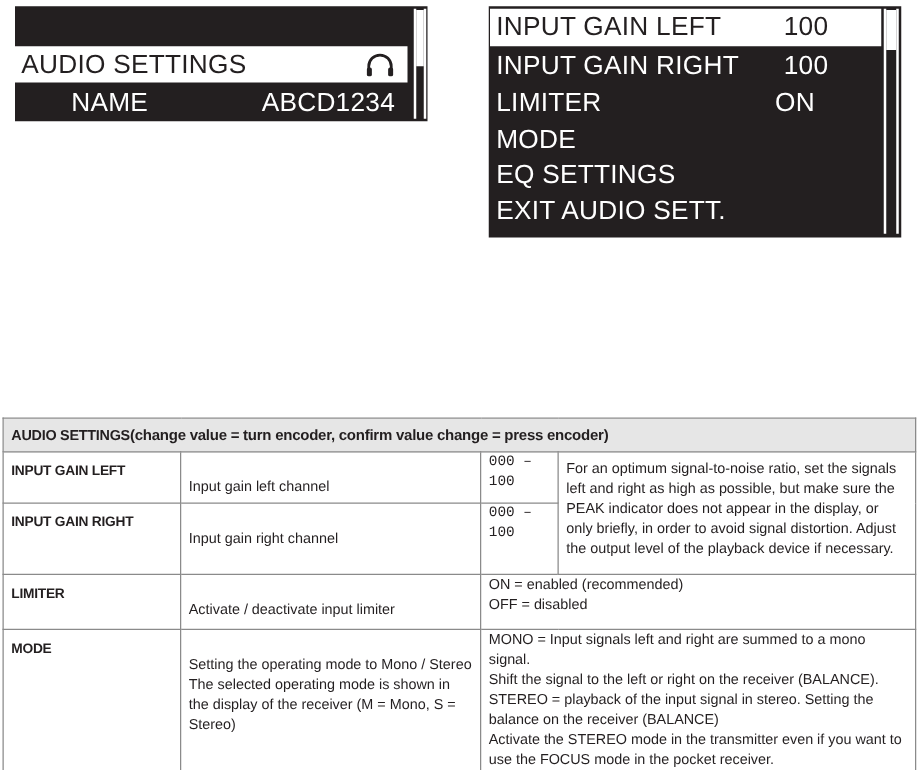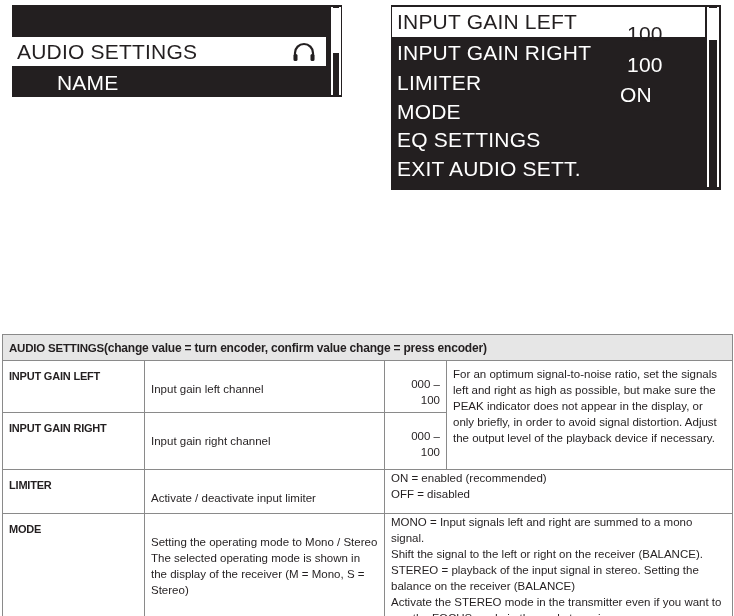--- a/index.html
+++ b/index.html
@@ -37,21 +37,21 @@
       position: absolute; left: 391px; top: 5px; width: 330px; height: 185px;
       background: #231f20;
     }
     .lcd2 .row {
       position: absolute; left: 1px; width: 313px; height: 30px;
       color: #ffffff; font-size: 21px; line-height: 30px;
       padding-left: 5px;
       letter-spacing: 0.2px;
     }
     .lcd2 .row.sel { background: #ffffff; color: #231f20; top: 2px; }
-    .lcd2 .row .val { position: absolute; left: 235px; top: 12px; }
+    .lcd2 .row .val { position: absolute; left: 235px; top: 0; }
     .lcd2 .row .val.mode { left: 202px; }
     .lcd2 .scroll-track {
       position: absolute; left: 316px; top: 2px; width: 12px; height: 180px;
       border-left: 2px solid #ffffff; border-right: 2px solid #ffffff;
     }
     .lcd2 .scroll-thumb {
       position: absolute; left: 318px; top: 3px; width: 8px; height: 32px;
       background: #ffffff;
     }
 
@@ -69,21 +69,21 @@
       padding: 4px 6px;
       line-height: 16px;
     }
     .doc-table .head-cell {
       background: #e6e6e6; font-weight: bold; font-size: 11.5px;
       height: 25px; padding-top: 5px; letter-spacing: -0.2px;
     }
     .doc-table .head-cell .sub { margin-left: 0; font-weight: bold; font-size: 12px; }
     .doc-table .param { font-weight: bold; font-size: 11px; letter-spacing: -0.2px; padding-top: 7px; }
     .doc-table .desc { padding-top: 20px; }
-    .doc-table .range { text-align: right; padding-top: 15px; }
+    .doc-table .range { text-align: left; padding-top: 0; font-family: Liberation Mono, monospace; }
     .doc-table .note { padding-top: 0; }
     .doc-table .note span { display: block; }
     .row-gl td { height: 25px; }
     .row-gr td { height: 57px; }
     .row-lim td { height: 44px; }
     .row-mode td { height: 117px; }
     .note-gain { padding-top: 5px !important; }
 
     svg { display: block; }
   </style>
@@ -96,20 +96,21 @@
     <span>
       <svg width="24" height="20" viewBox="0 0 24 20">
         <path d="M3 17 L3 11 A9 9 0 0 1 21 11 L21 17" fill="none" stroke="#231f20" stroke-width="2.2"></path>
         <rect x="1.5" y="12" width="4" height="7" rx="1.5" fill="#231f20"></rect>
         <rect x="18.5" y="12" width="4" height="7" rx="1.5" fill="#231f20"></rect>
       </svg>
     </span>
   </div>
   <div class="row r2">
     <span>NAME</span>
+    <span>ABCD1234</span>
   </div>
   <div class="scroll-track"></div>
   <div class="scroll-thumb"></div>
 </div>
 
 <div class="lcd2">
   <div class="row sel" style="top:2px">
     <span>INPUT GAIN LEFT</span>
     <span class="val">100</span>
   </div>

